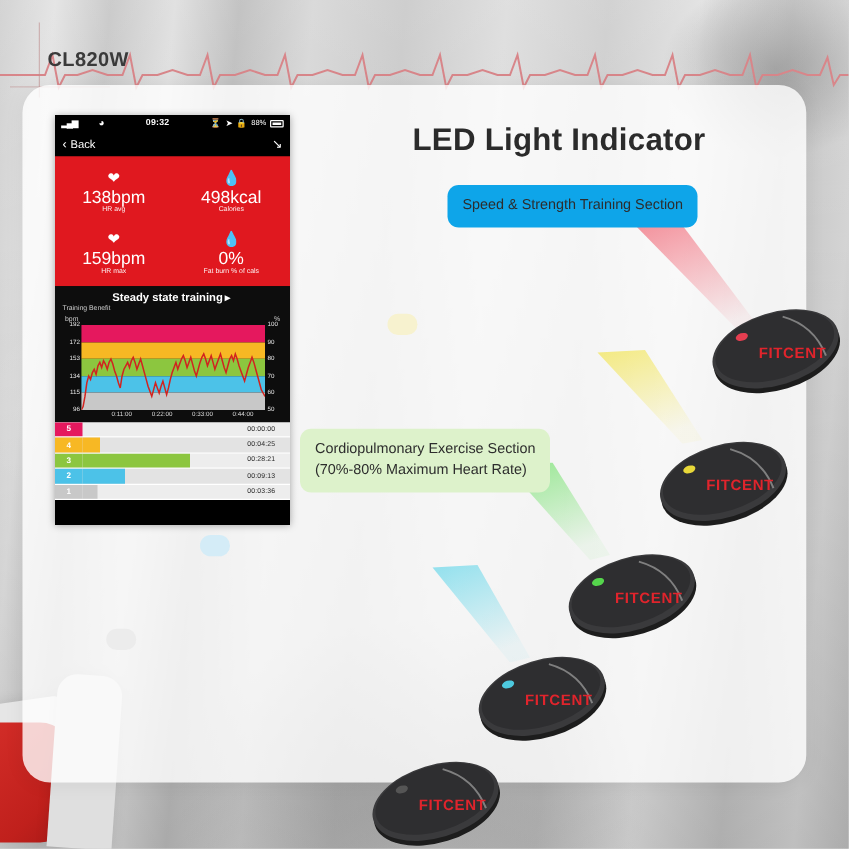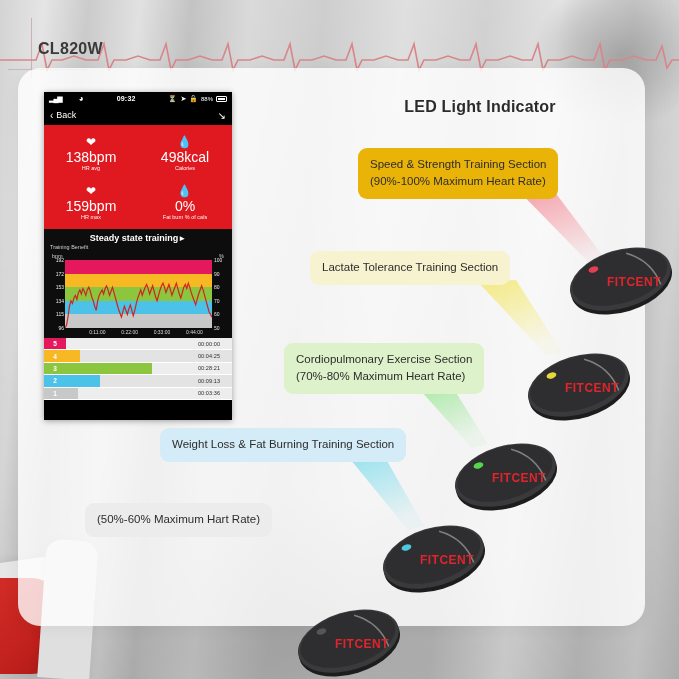--- a/index.html
+++ b/index.html
@@ -57,22 +57,22 @@
     background: rgba(255,255,255,.80);
     border-radius: 22px;
     box-shadow: 0 2px 16px rgba(0,0,0,.06);
   }
 
   
   #title {
     position: absolute;
     left: 330px; top: 98px;
     width: 300px;
-    text-align: center;
-    font-size: 16px;
+    text-align: left;
+    font-size: 25px;
     font-weight: bold;
     color: #2b2b2b;
     letter-spacing: .2px;
   }
 
   
   #model {
     position: absolute;
     left: 38px; top: 40px;
     font-size: 16px;
@@ -427,33 +427,29 @@
   <g transform="rotate(-17 59 39)">
     <ellipse cx="59" cy="41" rx="52" ry="29" fill="#1d1d1d"></ellipse>
     <ellipse cx="59" cy="37" rx="52" ry="29" fill="#3a3a3c"></ellipse>
     <ellipse cx="59" cy="35" rx="49" ry="26" fill="#2e2e30"></ellipse>
     <path d="M72,14 q22,14 24,40" stroke="#8d8d8d" stroke-width="1.6" fill="none" opacity=".85"></path>
     <ellipse cx="36" cy="20" rx="5" ry="3" fill="#5a5a5a" opacity=".9"></ellipse>
     <text x="44" y="40" transform="rotate(17 44 40)" fill="#e0242c" font-family="Liberation Sans, sans-serif" font-size="12" font-weight="bold" letter-spacing="0.5">FITCENT</text>
   </g>
 </svg>
 
-<div class="callout" style="left:358px; top:148px; background:#eab308;">
+<div class="callout" style="left:358px; top:148px; background:#0ea5e9;">
   <div>Speed &amp; Strength Training Section</div>
-  <div>(90%-100% Maximum Heart Rate)</div>
 </div>
 
 <div class="callout" style="left:310px; top:251px; background:#f7f2cf;">
-  <div>Lactate Tolerance Training Section</div>
-</div>
-
-<div class="callout" style="left:240px; top:343px; background:#ddf2cb;margin-left:44px;">
+</div>
+
+<div class="callout" style="left:240px; top:343px; background:#ddf2cb;">
   <div>Cordiopulmonary Exercise Section</div>
   <div>(70%-80% Maximum Heart Rate)</div>
 </div>
 
 <div class="callout" style="left:160px; top:428px; background:#d4ecf7;">
-  <div>Weight Loss &amp; Fat Burning Training Section</div>
 </div>
 
 <div class="callout" style="left:85px; top:503px; background:#ececec;">
-  <div>(50%-60% Maximum Hart Rate)</div>
 </div>
 
 </body></html>

